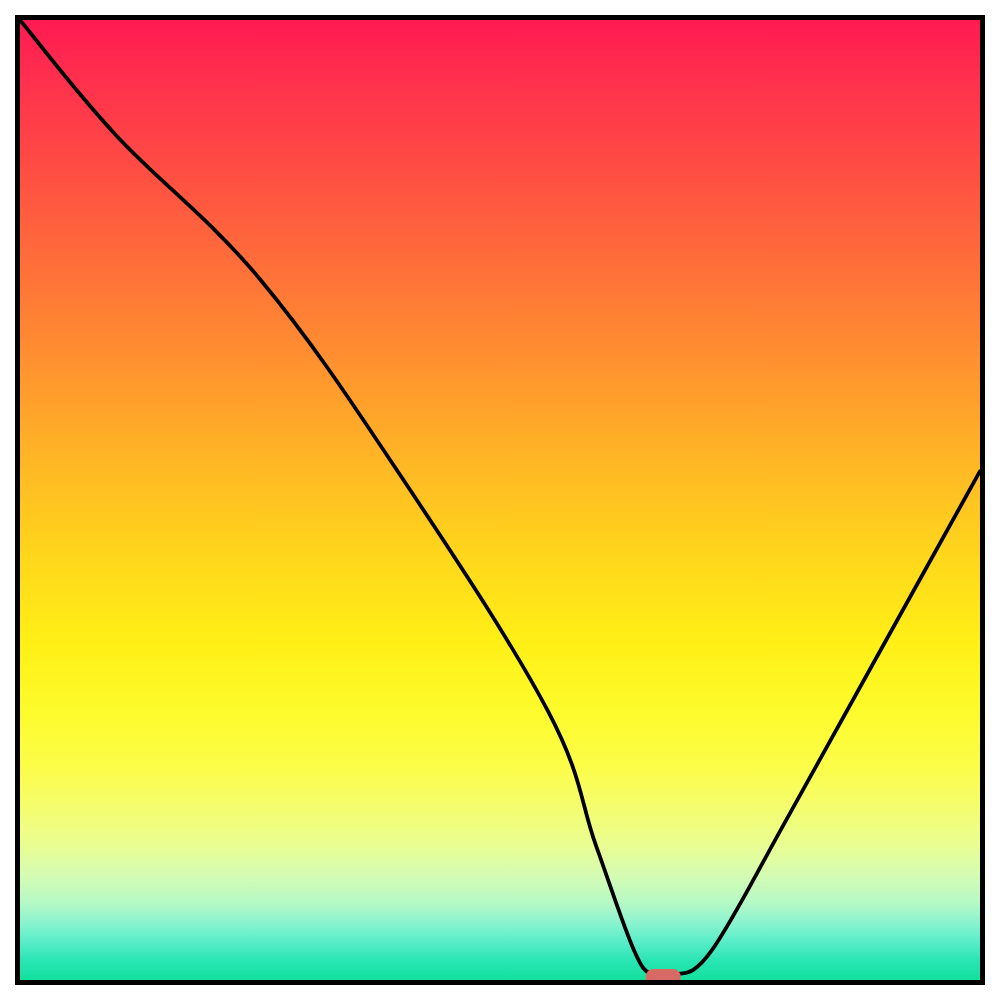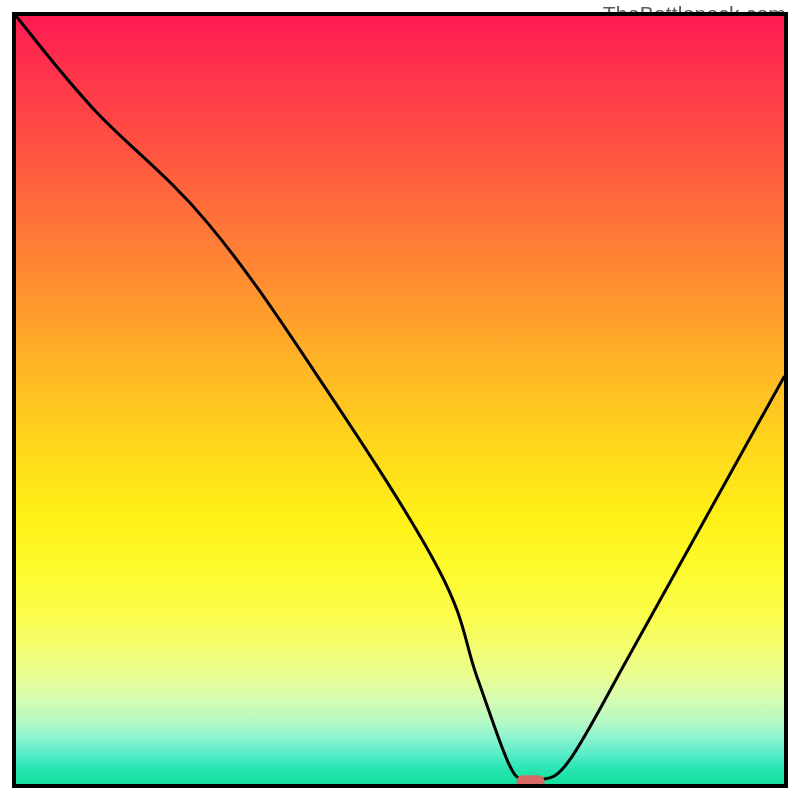--- a/index.html
+++ b/index.html
@@ -68,21 +68,20 @@
     pointer-events: none;
   }
   .marker {
     fill: #d76a65;
   }
 </style>
 </head>
 <body>
 
 <div class="chart-container">
-  <div class="attribution">TheBottleneck.com</div>
 
   <div class="plot-area">
     <div class="gradient-bg"></div>
     <svg class="curve" viewBox="0 0 768 768" preserveAspectRatio="none">
       <path id="curve-path" fill="none" stroke="#000" stroke-width="3" stroke-linejoin="round" stroke-linecap="round" d="M 0,0 C 13.824000000000002,16.588799999999992 42.24000000000001,54.835199999999965 76.80000000000001,92.15999999999997 C 111.36000000000001,129.48479999999998 150.528,157.5936 192,207.36 C 233.472,257.1264 265.72800000000007,306.432 307.20000000000005,368.64 C 348.672,430.84799999999996 394.75200000000007,500.4288 422.40000000000003,552.96 C 450.048,605.4912 448.35839999999996,625.9200000000001 460.79999999999995,660.48 C 473.24159999999995,695.04 483.2256,726.2976000000001 491.52,744.96 C 499.8144,763.6224 501.3504,760.704 506.88,764.16 C 512.4096,767.616 513.9456,767.616 522.24,764.16 C 530.5344,760.704 536.3712,767.7696 552.96,744.96 C 569.5488,722.1504000000001 589.5168000000001,681.6768000000001 614.4000000000001,637.44 C 639.2832000000001,593.2032 663.552,548.9664 691.2,499.20000000000005 C 718.8480000000001,449.4336 754.176,385.84319999999997 768,360.96"></path>
       <rect id="marker-rect" class="marker" rx="6" ry="6" width="28" height="13" x="500.56000000000006" y="759.196" fill="#d76a65"></rect>
     </svg>
   </div>
 </div>
 

